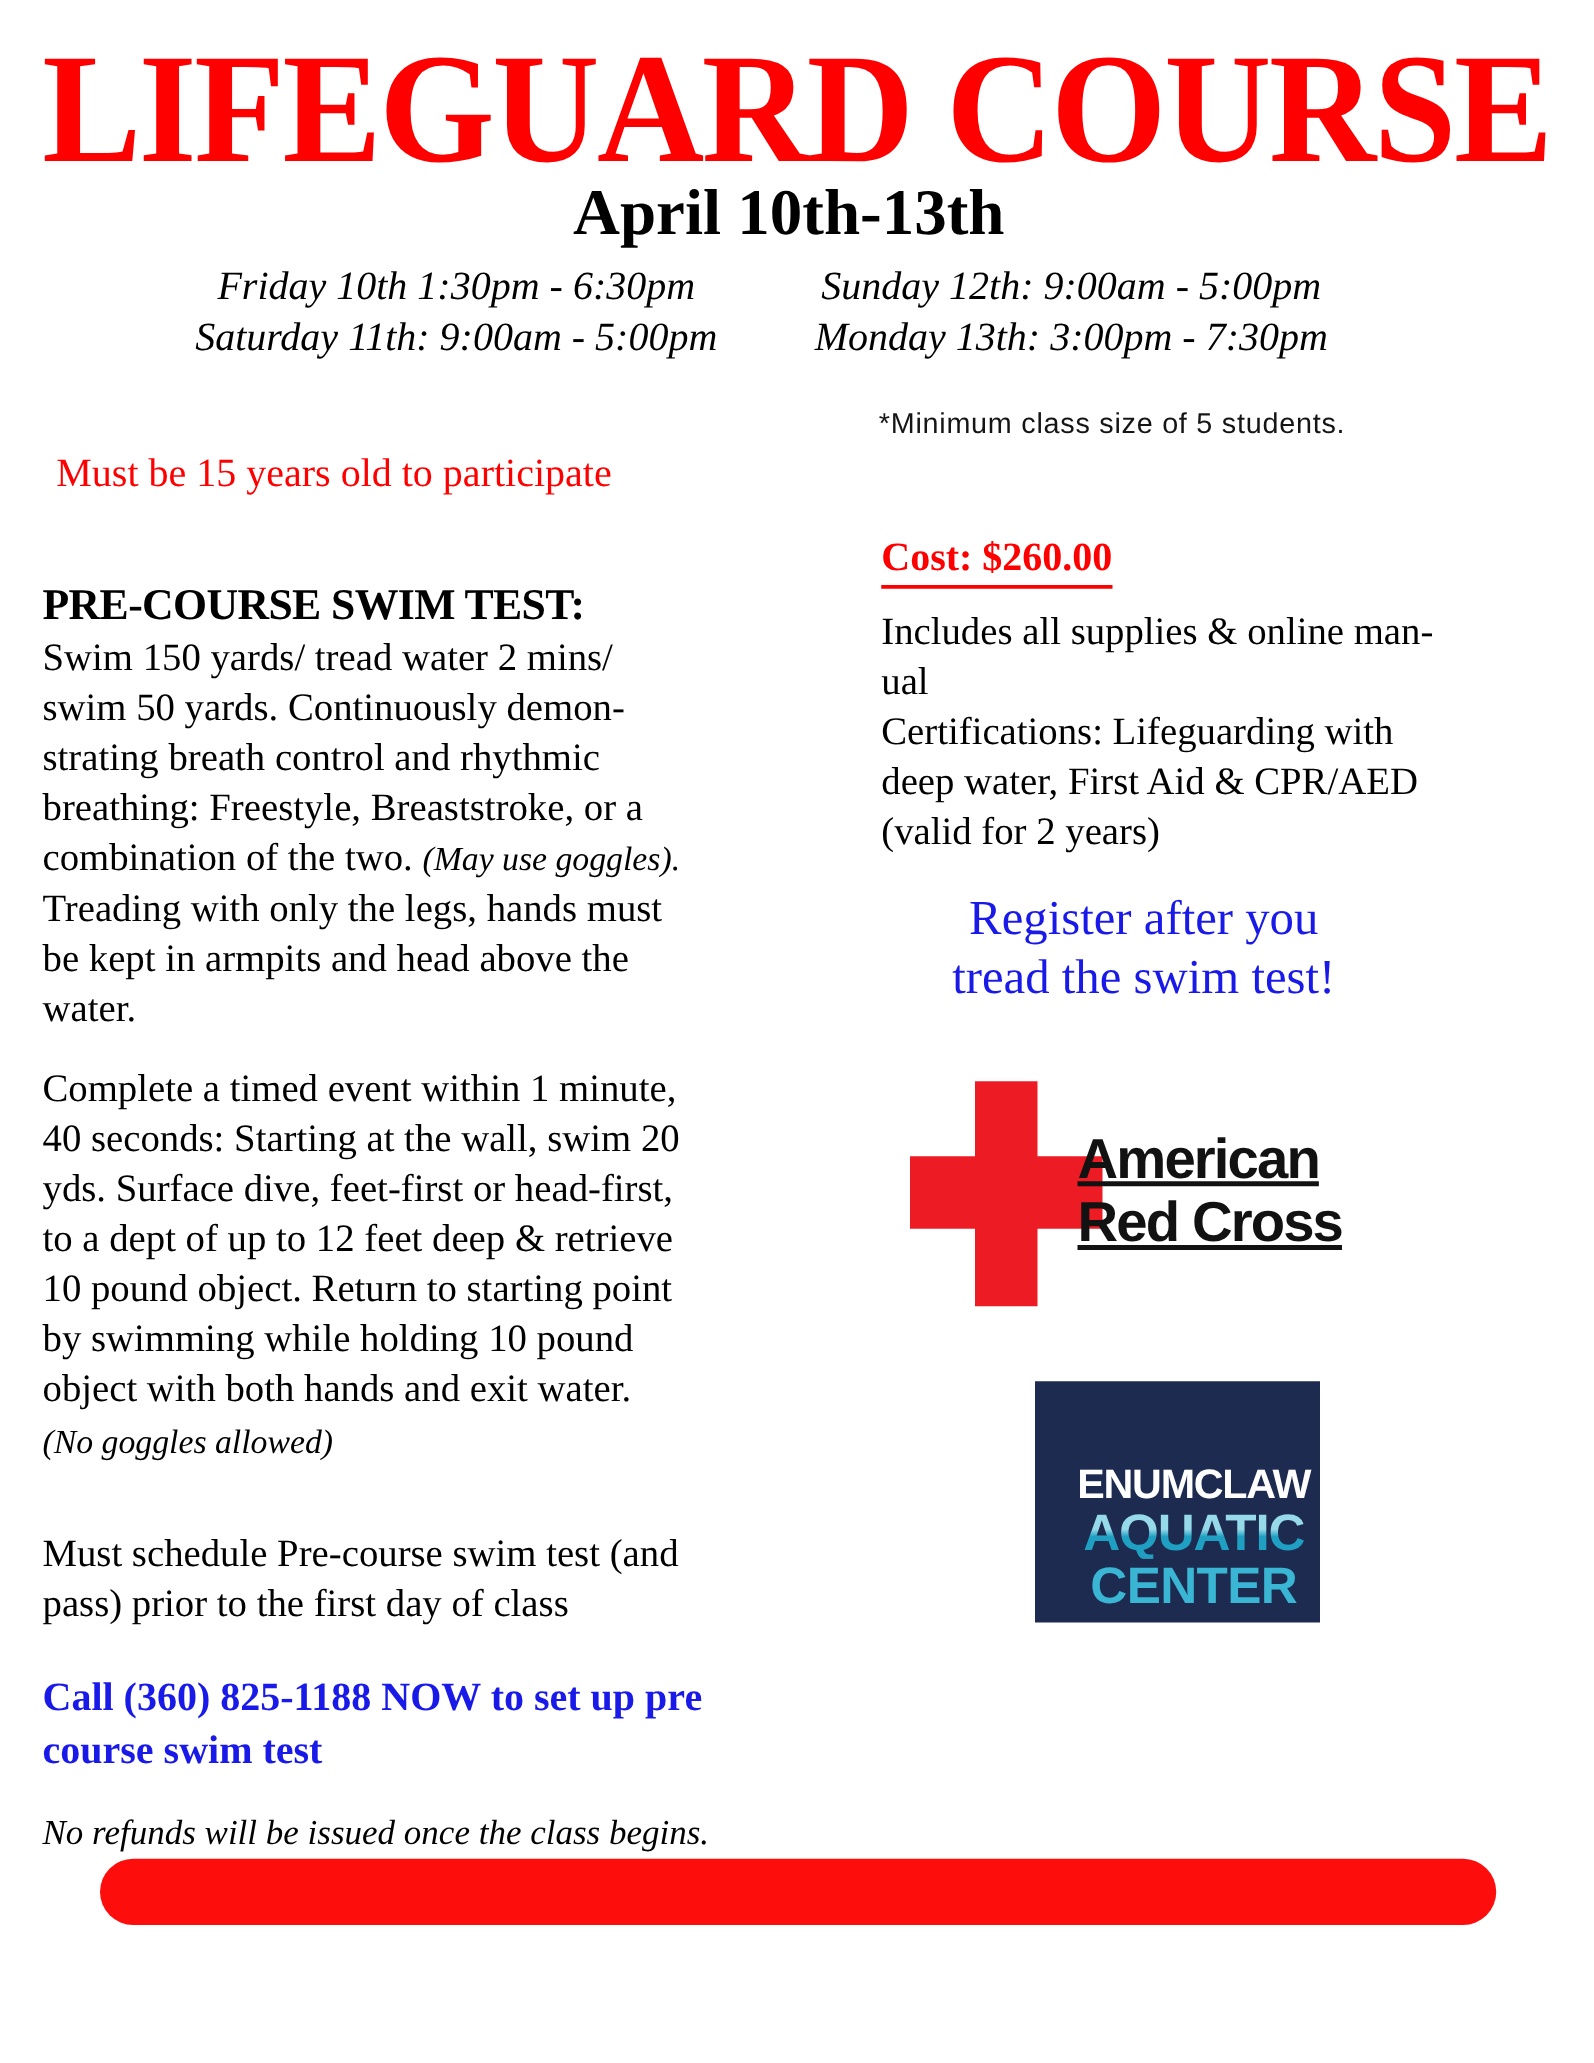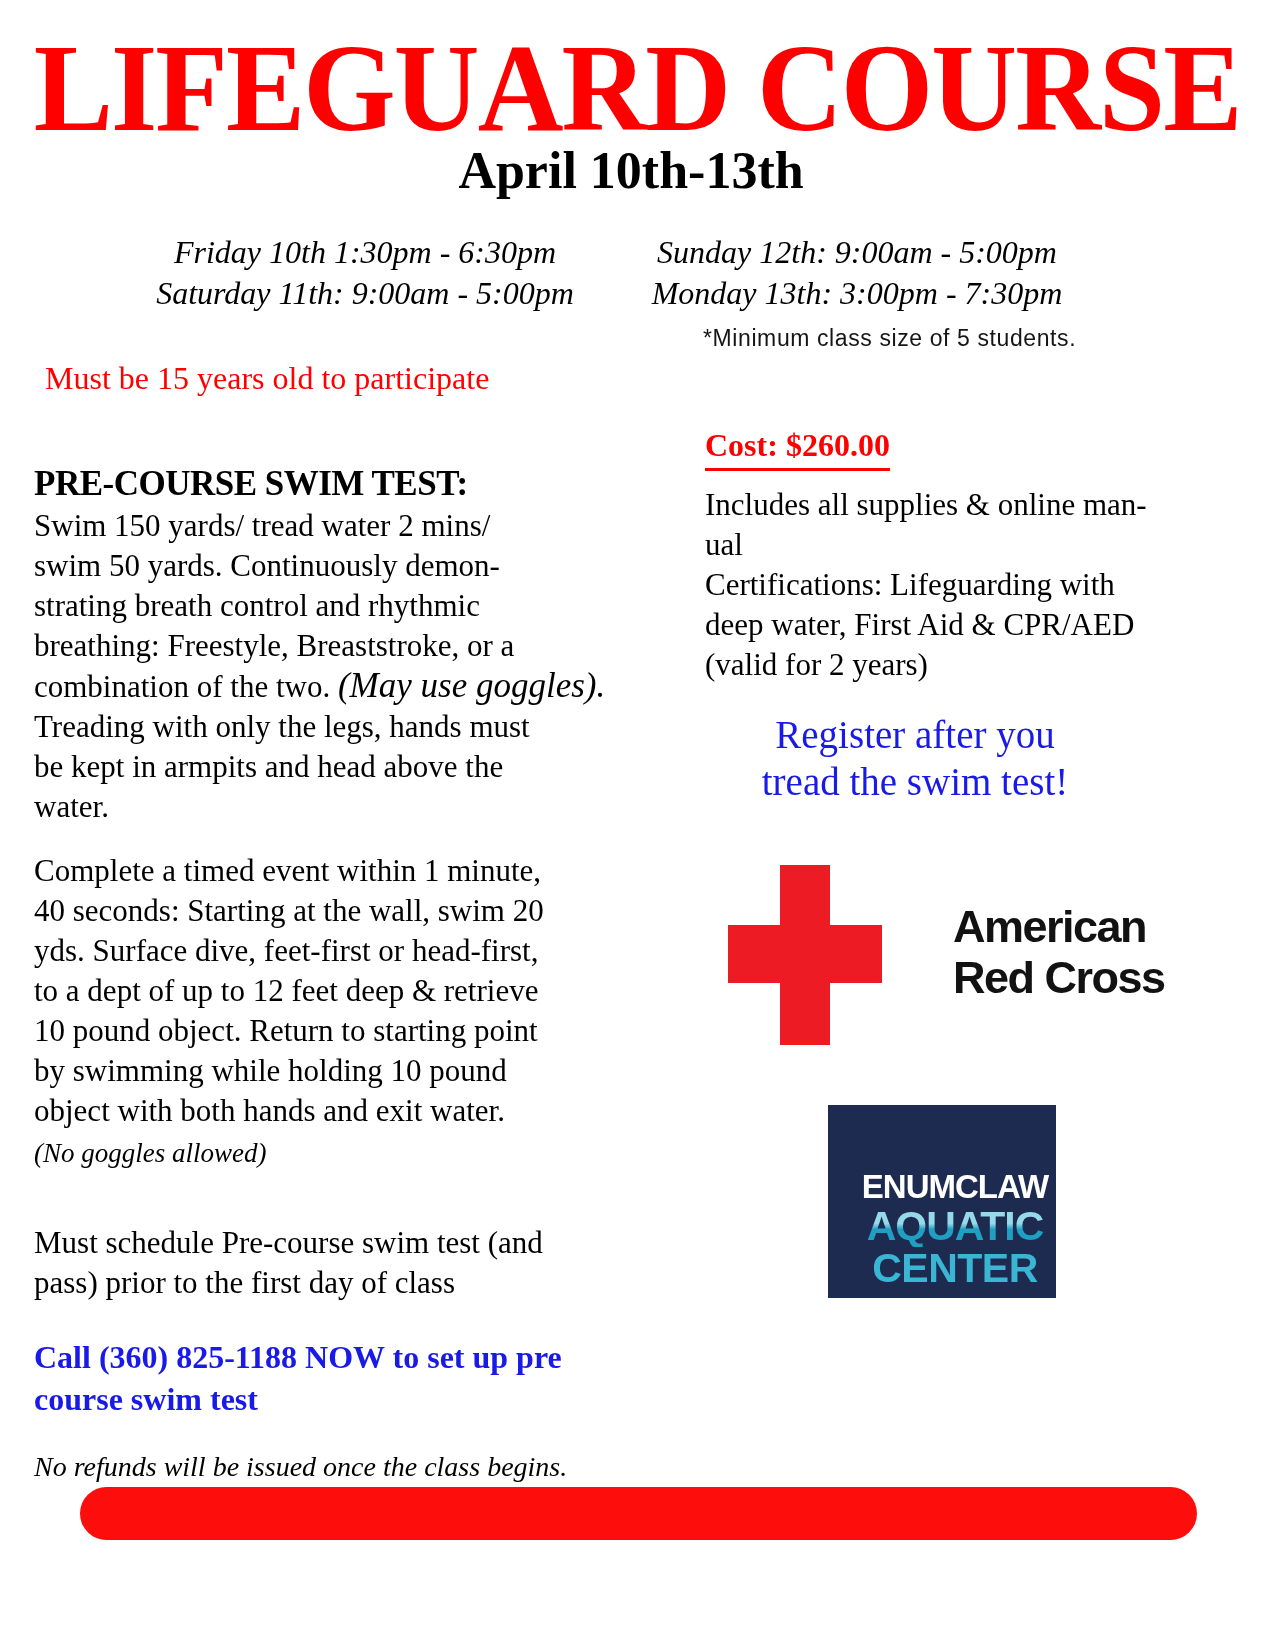--- a/index.html
+++ b/index.html
@@ -13,52 +13,52 @@
   .title { position:absolute; top:20px; left:0; width:1275px; text-align:center; }
   .title .t {
     display:inline-block; font-size:125px; font-weight:bold; color:var(--red,#fe0000);
     line-height:1.1; letter-spacing:-2px; white-space:nowrap;
     transform:scaleX(0.95); transform-origin:center;
   }
   .subtitle { position:absolute; top:141px; left:0; width:1262px; text-align:center;
     font-size:52px; font-weight:bold; line-height:1.15; }
 
   
-  .sched { font-style:italic; font-size:32px; line-height:41px; text-align:center; position:absolute; top:232px; }
+  .sched { font-style:italic; font-size:32px; line-height:41px; text-align:center; position:absolute; top:208px; }
   .sched.left-times  { left:110px; width:510px; }
   .sched.right-times { left:622px; width:470px; }
   .min-note { position:absolute; left:703px; top:325px; font-family:"Liberation Sans","DejaVu Sans",sans-serif;
     font-size:23px; letter-spacing:0.6px; color:#151515; }
 
   .age-req { position:absolute; left:45px; top:360px; font-size:32px; color:var(--red,#fe0000); }
 
   
   .left-col { position:absolute; left:34px; top:424px; width:608px; font-size:31px; line-height:40px;margin-top:38px; }
   .swim-heading { font-size:35px; font-weight:bold; line-height:44px; margin:0; letter-spacing:-0.5px; }
-  .note-inline { font-style:italic; font-size:35px; }
+  .note-inline { font-style:italic; font-size:27px; }
   .para2 { margin-top:24px; }
   .small-italic { font-style:italic; font-size:27px; }
   .sched-req { margin-top:50px; }
   .cta { margin-top:33px; color:var(--blue,#1a1ae8); font-weight:bold; font-size:32px; line-height:42px; }
   .refund { margin-top:29px; font-style:italic; font-size:28px; line-height:36px; }
 
   
   .right-col { position:absolute; left:705px; top:423px; width:445px; font-size:31px; line-height:40px; }
   .cost-heading { display:inline-block; font-size:32px; font-weight:bold; color:var(--red,#fe0000);
     line-height:44px; margin:0; border-bottom:3px solid var(--red,#fe0000); padding-bottom:1px; }
   .cost-details { margin-top:14px; }
   .register { margin-top:26px; width:420px; text-align:center; color:var(--blue,#1a1ae8);
     font-size:39px; line-height:47px; }
 
   
   .arc-cross { position:absolute; left:728px; top:865px; width:154px; height:180px; }
   .arc-cross .v { position:absolute; left:52px; top:0; width:50px; height:180px; background:var(--cross-red,#ed1c24); }
   .arc-cross .h { position:absolute; left:0; top:60px; width:154px; height:58px; background:var(--cross-red,#ed1c24); }
-  .arc-text { position:absolute; left:953px; top:901px; font-family:"Liberation Sans","DejaVu Sans",sans-serif;
-    font-weight:bold; font-size:45px; line-height:51px; letter-spacing:-1.5px; color:#121212; }
+  .arc-text { position:absolute; left:862px; top:901px; font-family:"Liberation Sans","DejaVu Sans",sans-serif;
+    font-weight:bold; font-size:45px; line-height:51px; letter-spacing:-1.5px; color:#121212;text-decoration:underline; }
 
   
   .eac { position:absolute; left:828px; top:1105px; width:228px; height:193px; background:var(--navy,#1d2b50);
     display:flex; flex-direction:column; align-items:center; justify-content:flex-end;
     padding-bottom:9px; box-sizing:border-box;
     font-family:"Liberation Sans","DejaVu Sans",sans-serif; font-weight:bold;padding-left:26px; }
   .eac .l1 { color:#ffffff; font-size:33px; line-height:37px; letter-spacing:-1px; }
   .eac .l2 { font-size:41px; line-height:42px; letter-spacing:-1px;
     background:linear-gradient(180deg,#96d9e9 0%,#96d9e9 44%,#1f9fc2 58%,#1f9fc2 100%);
     -webkit-background-clip:text; background-clip:text; color:transparent; }

